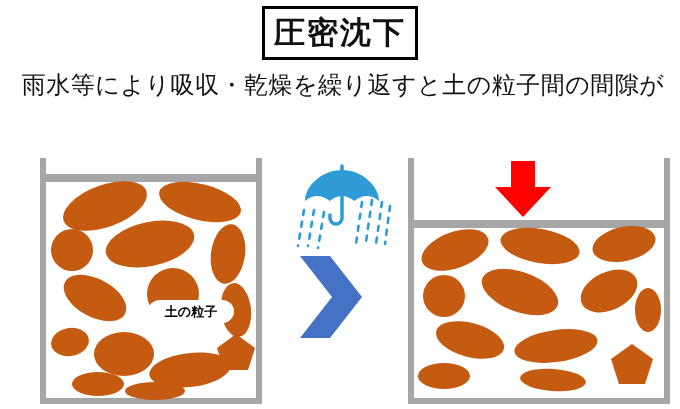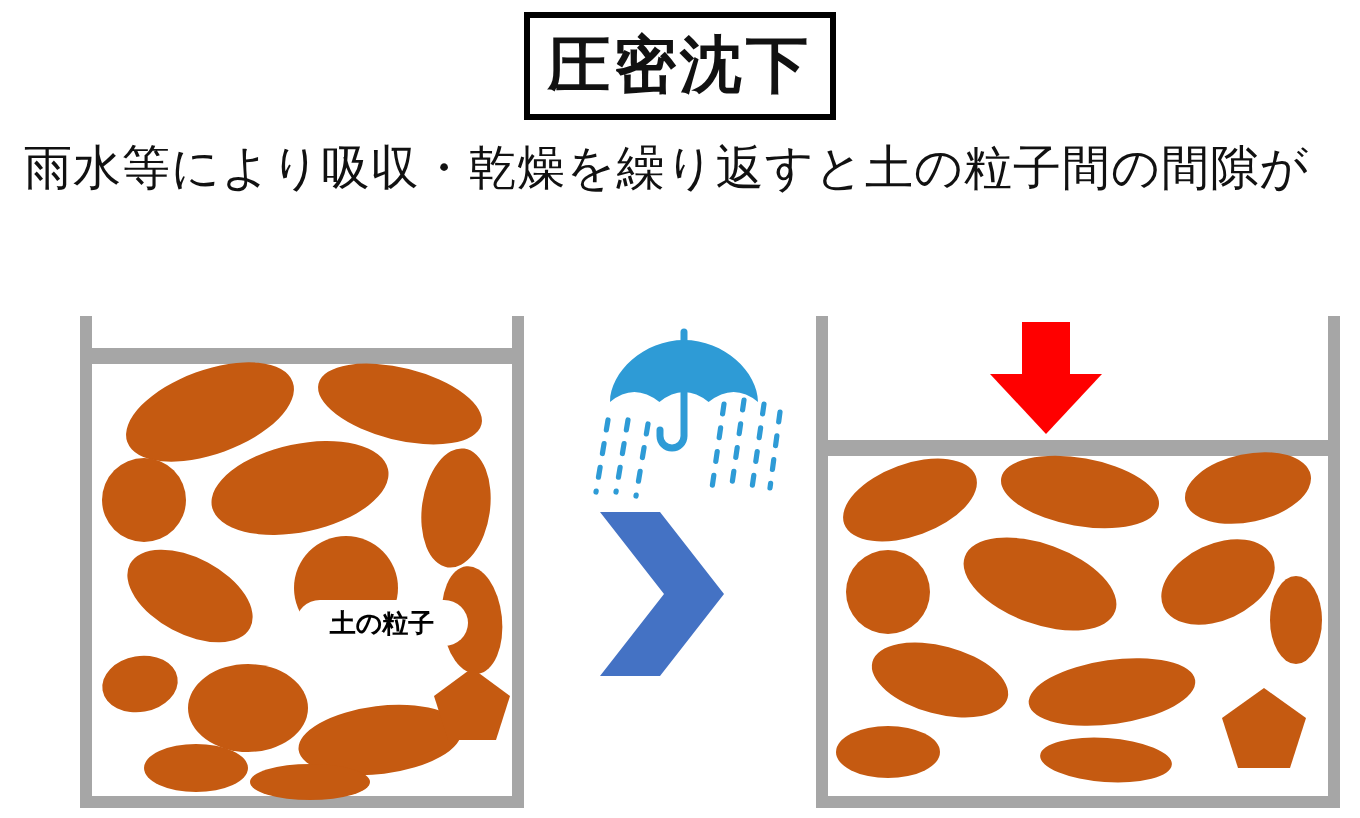--- a/index.html
+++ b/index.html
@@ -8,21 +8,21 @@
     font-family:"Liberation Sans",sans-serif;color:var(--text,#111);
   }
   .title-box{
     position:absolute;top:6px;left:50%;transform:translateX(-50%);
     border:3px solid #000;padding:3px 9px;
     font-size:31px;font-weight:bold;letter-spacing:2px;white-space:nowrap;
     background:#fff;
   }
   .description{
     position:absolute;top:68px;left:12px;right:6px;
-    font-size:24px;line-height:1.38;letter-spacing:0.5px;
+    font-size:24px;line-height:1.38;letter-spacing:0.5px;text-align:center;
   }
   .abs{position:absolute;}
   
   .soil{fill:var(--soil,#C55A11);}
   .gray{fill:var(--container,#A6A6A6);}
   .umbrella-fill{fill:var(--umbrella_blue,#2E9BD6);}
   .umbrella-stroke{stroke:var(--umbrella_blue,#2E9BD6);fill:none;}
   .rain{stroke:var(--umbrella_blue,#2E9BD6);}
   .chevron{fill:var(--chevron_blue,#4472C4);}
   .red-arrow{fill:var(--arrow_red,#FF0000);}

